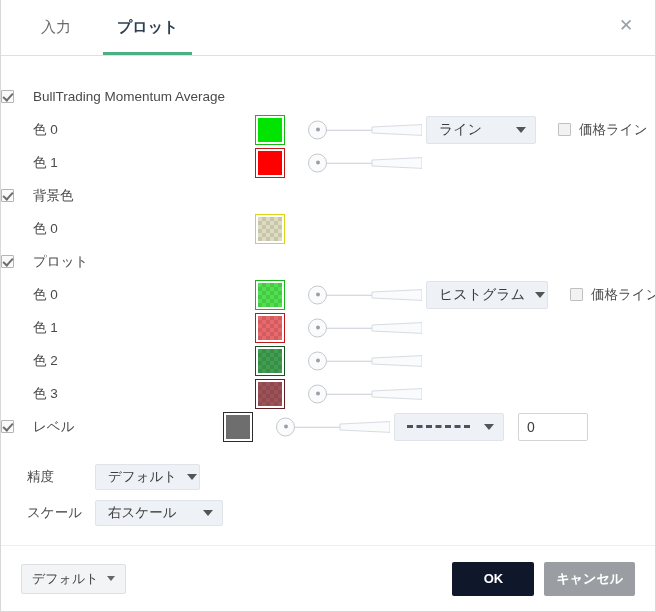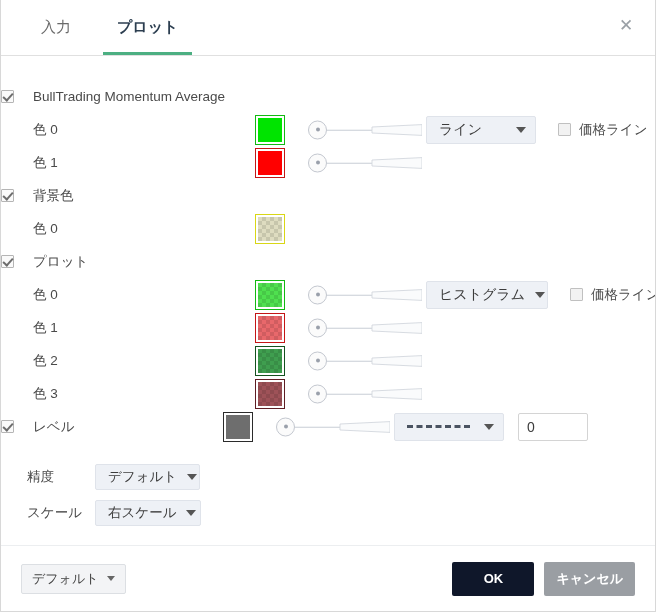--- a/index.html
+++ b/index.html
@@ -243,21 +243,21 @@
     height: 0;
     border-left: 5px solid transparent;
     border-right: 5px solid transparent;
     border-top: 6px solid #555;
     flex: 0 0 auto;
   }
   .sel.w-line   { width: 110px; }
   .sel.w-hist   { width: 122px; }
   .sel.w-style  { width: 110px; }
   .sel.w-small  { width: 105px; height: 26px; font-size: 13.5px; background: #eef1f6; }
-  .sel.w-scale  { width: 106px; height: 26px; font-size: 13.5px; background: #eef1f6; }
+  .sel.w-scale  { width: 128px; height: 26px; font-size: 13.5px; background: #eef1f6; }
 
   .dashline {
     flex: 1 1 auto;
     height: 0;
     border-top: 3px dashed #4a5361;
     margin-right: 4px;
   }
 
   
   .pricelinecell {

